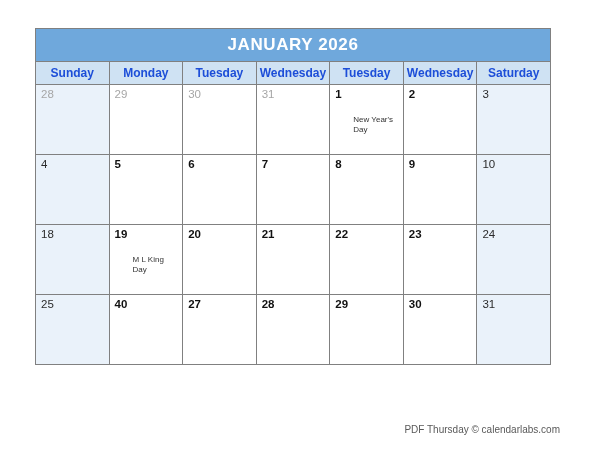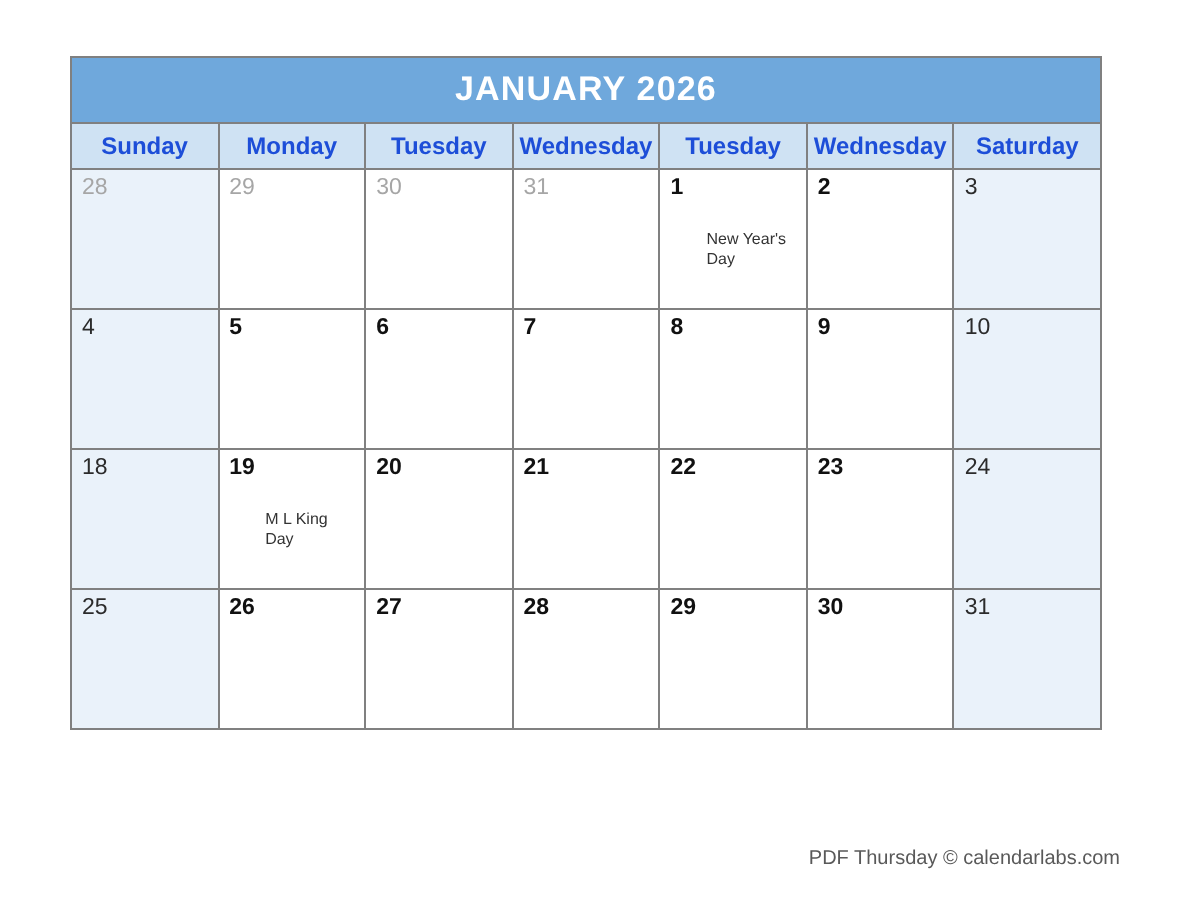--- a/index.html
+++ b/index.html
@@ -175,21 +175,21 @@
           </td>
           <td class="day-cell weekend-col">
             <div class="daynum">24</div>
           </td>
         </tr>
         <tr>
           <td class="day-cell weekend-col">
             <div class="daynum">25</div>
           </td>
           <td class="day-cell bold">
-            <div class="daynum">26</div>
+            <div class="daynum">40</div>
           </td>
           <td class="day-cell bold">
             <div class="daynum">27</div>
           </td>
           <td class="day-cell bold">
             <div class="daynum">28</div>
           </td>
           <td class="day-cell bold">
             <div class="daynum">29</div>
           </td>

